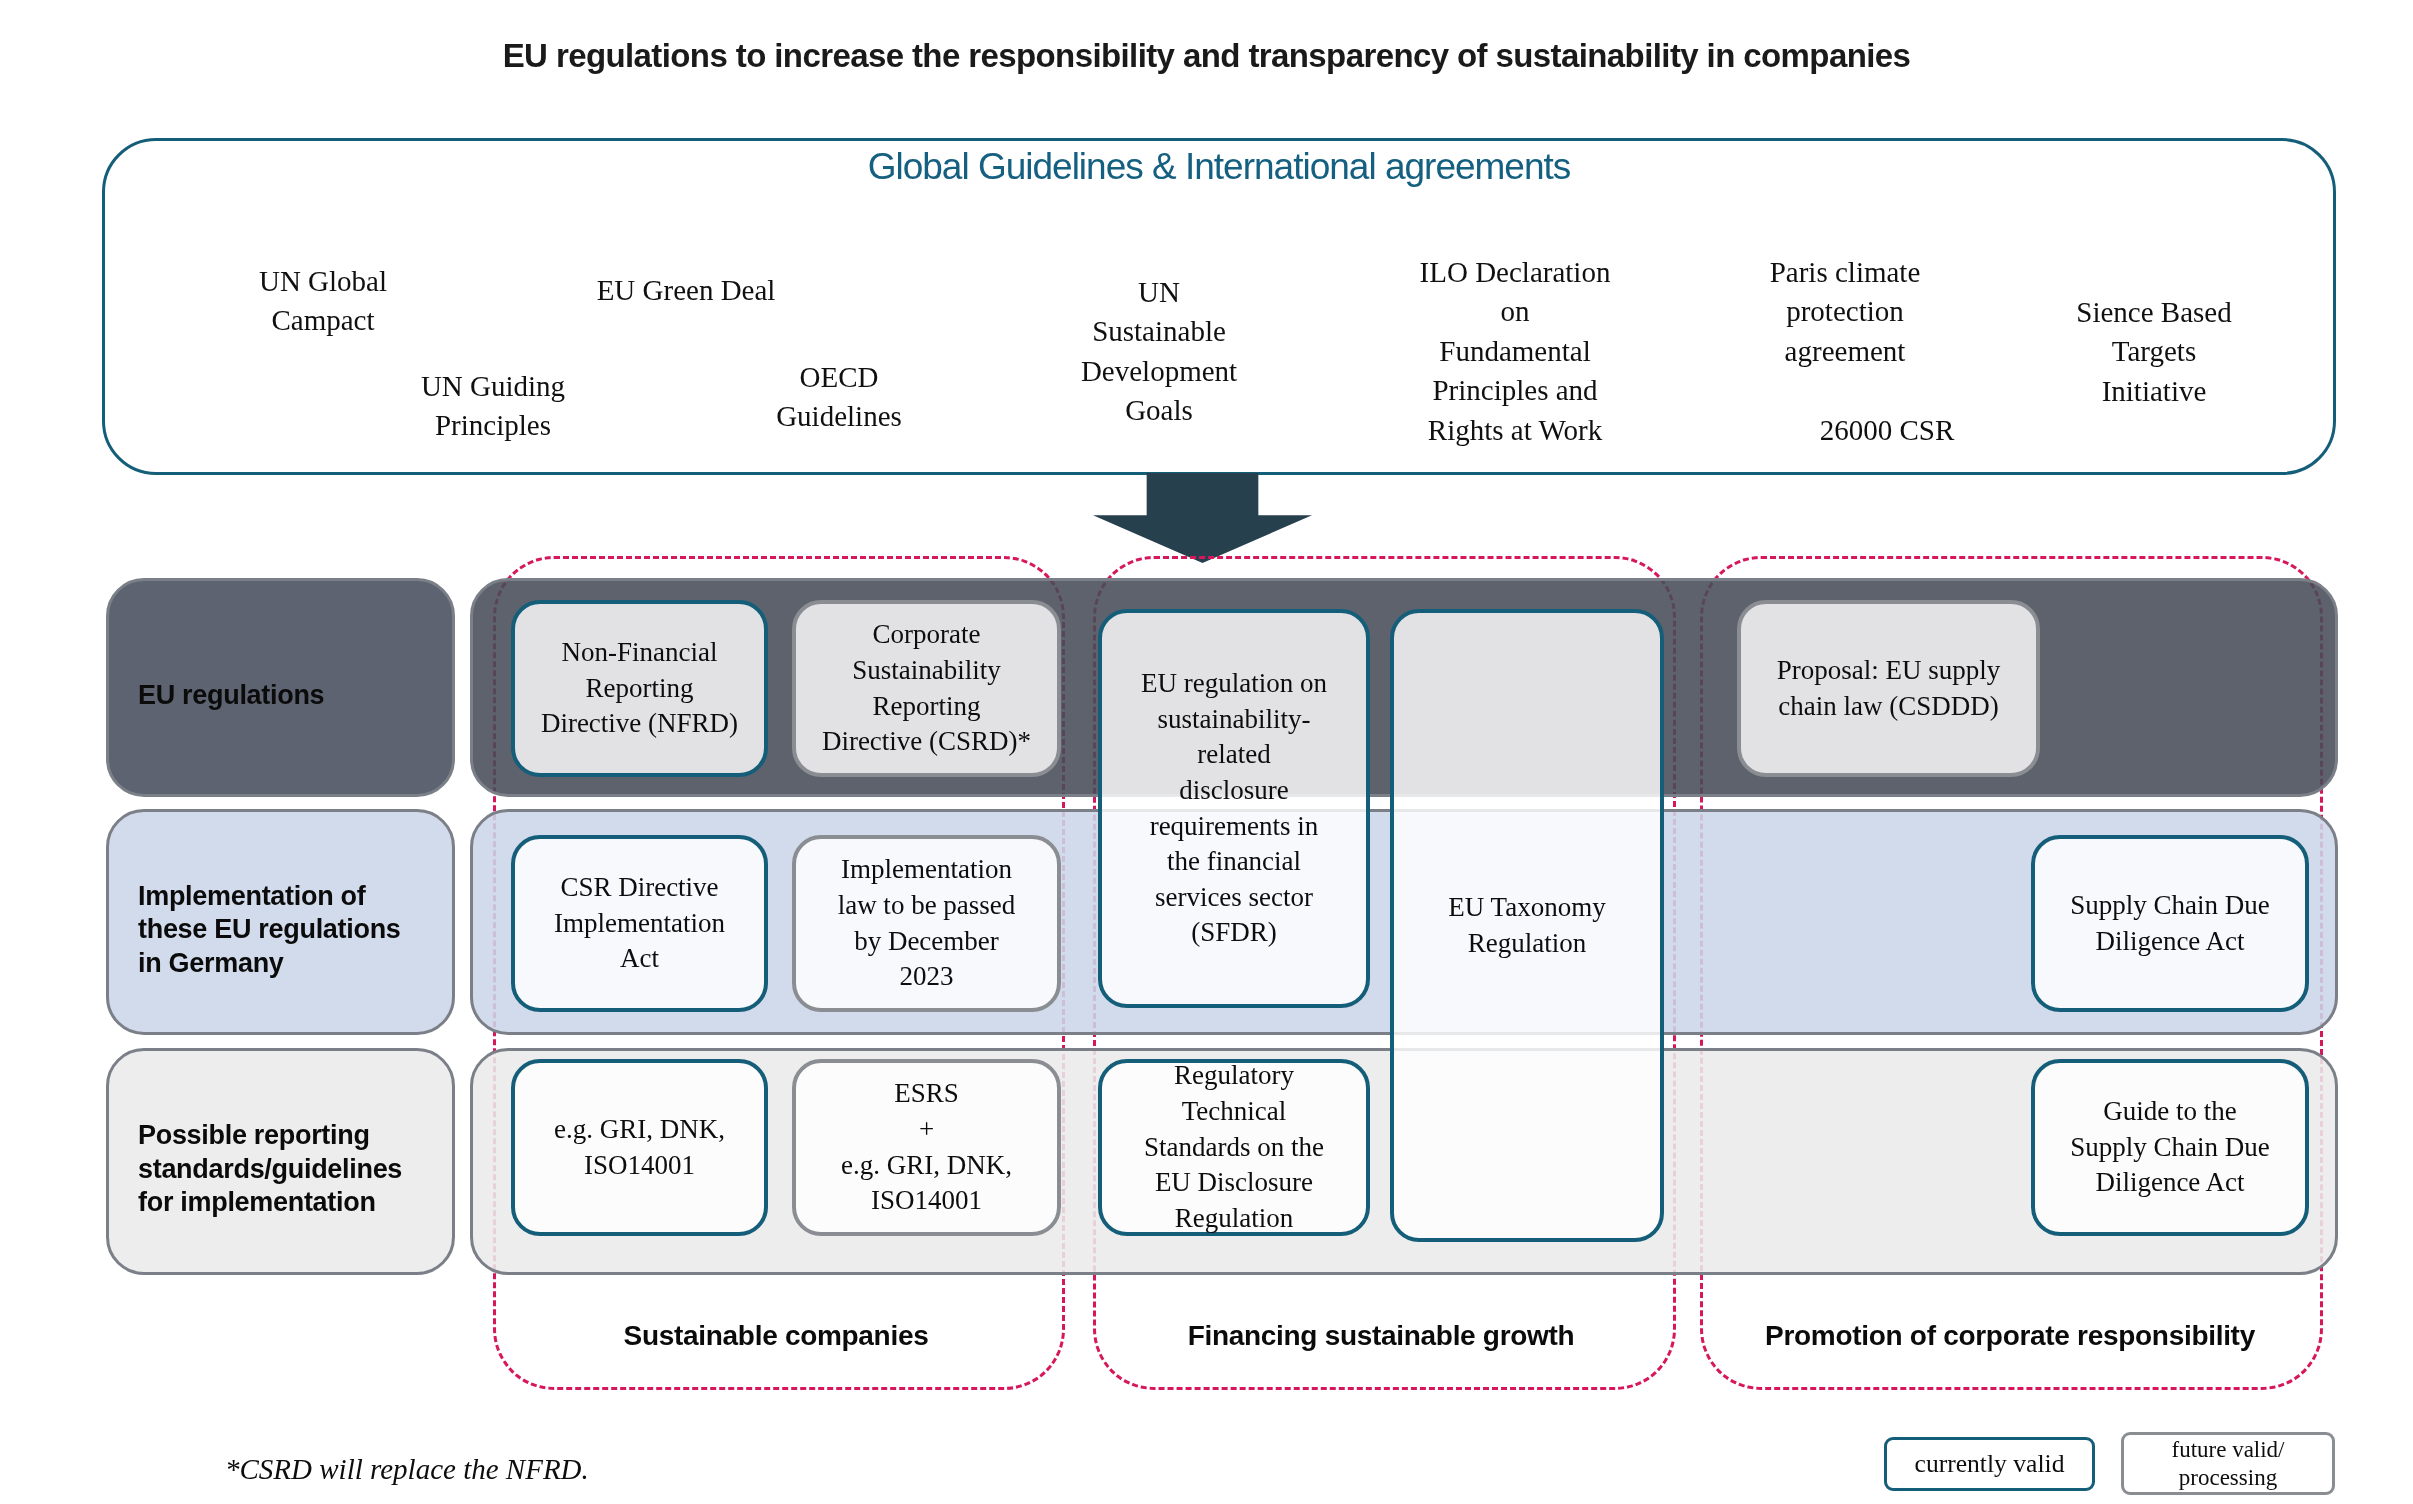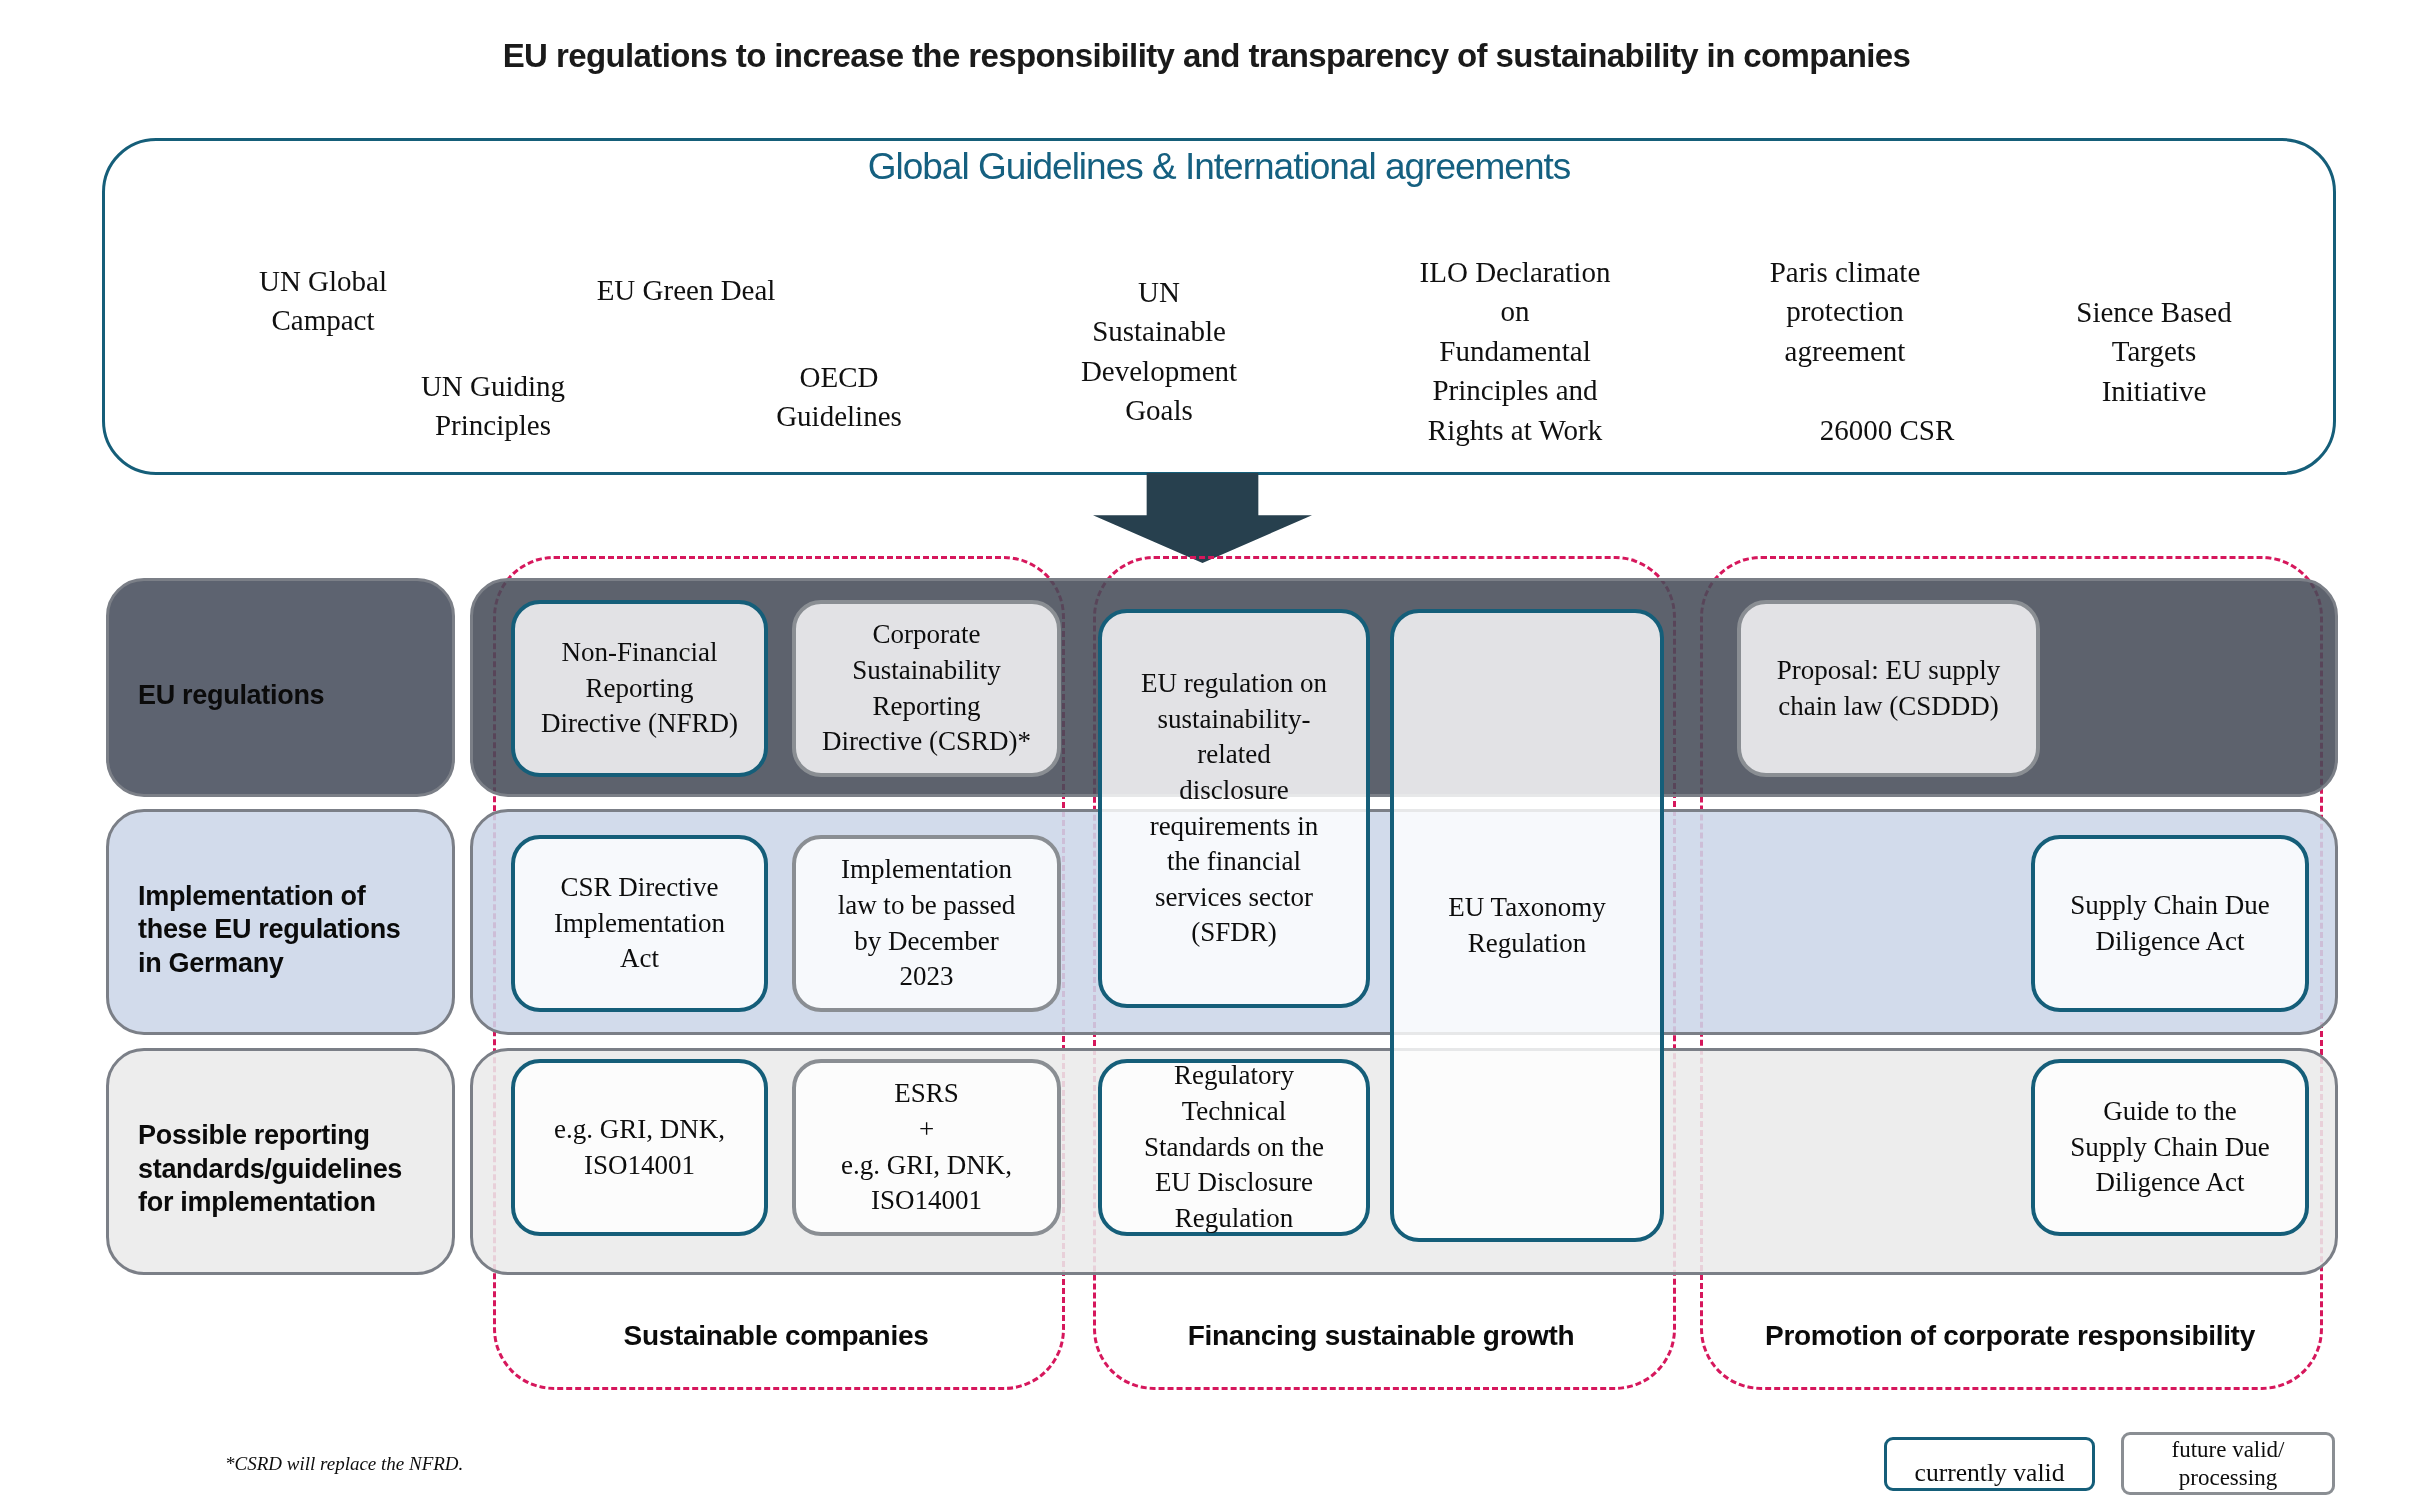--- a/index.html
+++ b/index.html
@@ -102,29 +102,29 @@
 
   .colfooter{
     position:absolute;top:1320px;transform:translateX(-50%);
     font-size:28px;font-weight:bold;letter-spacing:-0.3px;color:#0b0b0b;white-space:nowrap;
   }
   .cf1{left:776px;} .cf2{left:1381px;} .cf3{left:2010px;}
 
   .footnote{
     position:absolute;left:225px;top:1453px;
     font-family:"Liberation Serif","DejaVu Serif",serif;
-    font-style:italic;font-size:19px;color:#0d0d0d;
+    font-style:italic;font-size:29px;color:#0d0d0d;
   }
 
   .legend{
     position:absolute;box-sizing:border-box;border-radius:9px;
     display:flex;align-items:center;justify-content:center;text-align:center;
     font-family:"Liberation Serif","DejaVu Serif",serif;color:#0d0d0d;background:#ffffff;
   }
-  .legend.valid{left:1884px;top:1437px;width:211px;height:54px;border:3.8px solid var(--accent-teal);font-size:25.6px;align-items:flex-end;}
+  .legend.valid{left:1884px;top:1437px;width:211px;height:54px;border:3.8px solid var(--accent-teal);font-size:25.6px;}
   .legend.future{left:2121px;top:1432px;width:214px;height:63px;border:3.8px solid var(--future-gray);font-size:23px;line-height:1.18;}
 </style>
 </head>
 <body>
 
 <div class="canvas">
 
   <div class="title">EU regulations to increase the responsibility and transparency of sustainability in companies</div>
 
   <div class="global-box">

